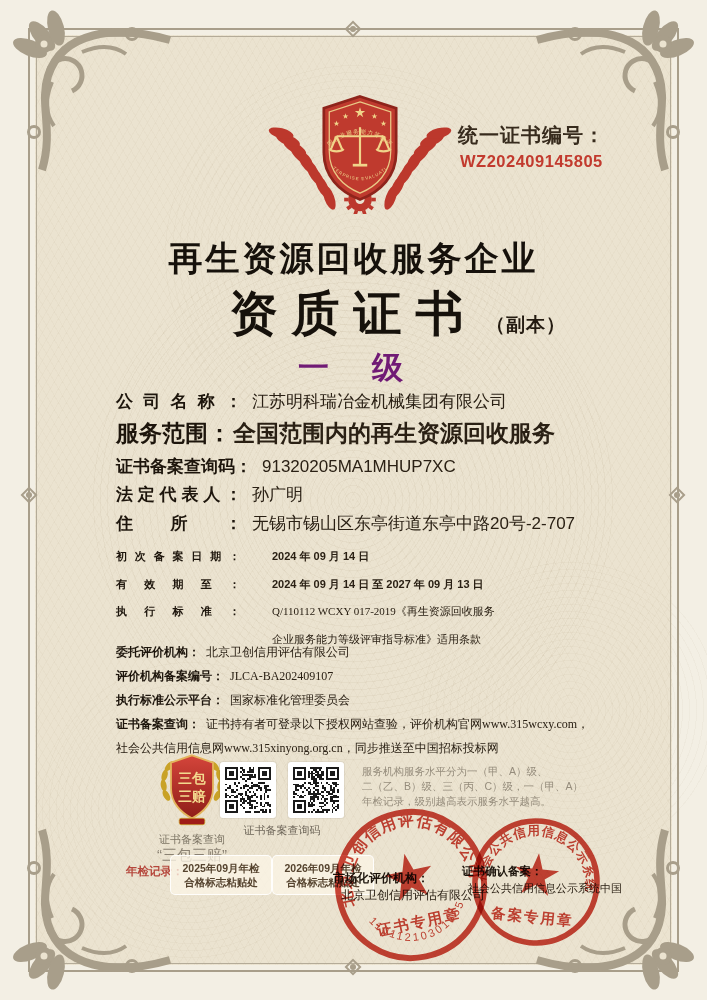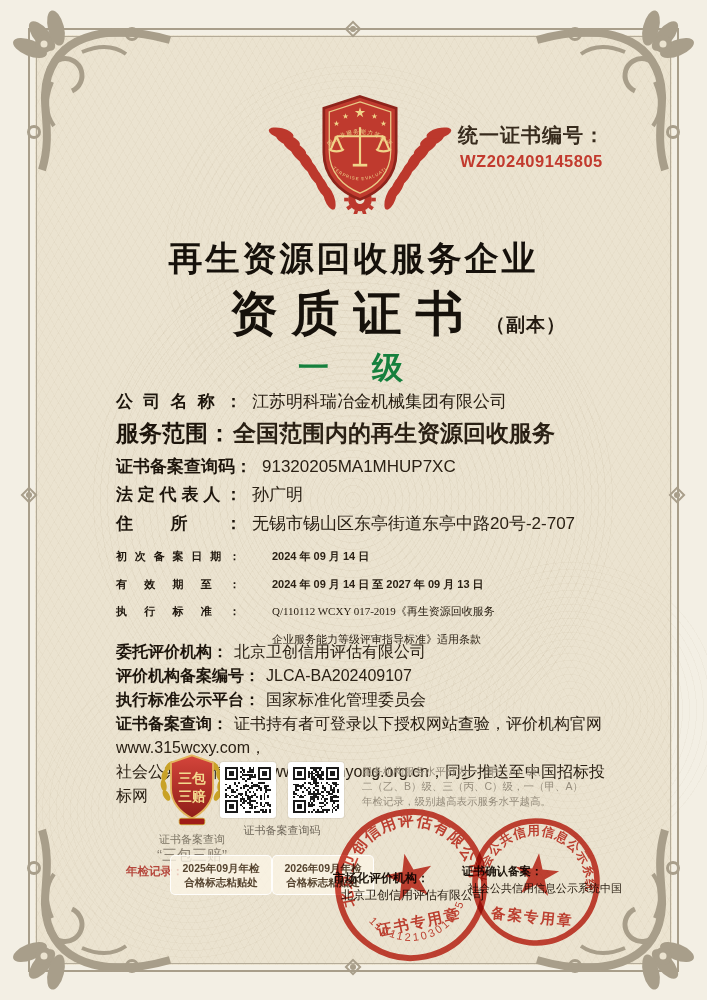--- a/index.html
+++ b/index.html
@@ -28,40 +28,40 @@
   .wm{position:absolute;border-radius:50%;opacity:.45;pointer-events:none;
       background:repeating-radial-gradient(circle, rgba(150,130,95,.16) 0 1px, transparent 1px 7px);}
   
   .certno-label{position:absolute;left:458px;top:122px;font-size:20px;font-weight:900;color:#372b1d;letter-spacing:1px;z-index:2;}
   .certno-value{position:absolute;left:460px;top:152px;font-size:16.5px;font-weight:600;color:#c23a2e;letter-spacing:.5px;z-index:2;}
   .emblem{position:absolute;left:268px;top:82px;z-index:2;}
   
   .t1{position:absolute;left:0;top:236px;width:707px;text-align:center;font-size:34px;font-weight:900;letter-spacing:3px;color:#16110b;z-index:2;}
   .t2{position:absolute;left:0;top:282px;width:707px;text-align:center;font-size:48px;font-weight:900;letter-spacing:14px;color:#16110b;z-index:2;}
   .t2copy{position:absolute;left:486px;top:312px;font-size:19px;font-weight:700;color:#241b11;letter-spacing:1px;z-index:2;}
-  .grade{position:absolute;left:0;top:347px;width:707px;text-align:center;font-size:31px;font-weight:800;letter-spacing:6px;color:#15803d;z-index:2;}
+  .grade{position:absolute;left:0;top:347px;width:707px;text-align:center;font-size:31px;font-weight:800;letter-spacing:6px;color:#701a75;z-index:2;}
   
   .block{position:absolute;left:116px;width:492px;z-index:2;}
   .row{display:flex;align-items:baseline;}
   .jlbl{display:inline-block;text-align:justify;text-align-last:justify;font-weight:800;color:#1d150c;flex:none;}
   .val{white-space:pre-line;color:#2a2014;}
   #info-block{top:388px;}
   .scope-row{font-size:23px;line-height:33px;margin-bottom:3px;}
   .scope-row .jlbl{font-weight:900;min-width:0;margin-right:2px;}
   .scope-row .val{font-weight:600;}
   .info-row{font-size:17px;line-height:28.5px;}
   .info-row .jlbl{min-width:126px;margin-right:10px;}
   .info-row .val{font-weight:500;}
   #dates-block{top:543px;}
   .date-row{font-size:11px;line-height:27.5px;gap:24px;}
   .date-row .jlbl{min-width:124px;margin-right:8px;}
   .date-row .val{font-weight:700;}
   .date-row.std .val{font-weight:500;font-family:Liberation Serif, serif;}
   #agency-block{top:640px;}
-  .agy-row{font-size:16px;line-height:24px;}
+  .agy-row{font-size:12px;line-height:24px;font-family:Liberation Serif, serif;}
   .agy-row .jlbl{margin-right:6px;text-align-last:auto;}
   .agy-row .val{font-weight:500;}
   .agy-row.inline{display:block;}
   .agy-row.inline .jlbl{display:inline;}
   .agy-row.inline .val{display:inline;}
   
   .badge{position:absolute;left:152px;top:748px;z-index:2;}
   .badge-cap1{position:absolute;left:132px;top:832px;width:120px;text-align:center;font-size:11px;color:#7c7464;z-index:2;}
   .badge-cap2{position:absolute;left:132px;top:846px;width:120px;text-align:center;font-size:15px;color:#8a8172;z-index:2;}
   .qrbox{position:absolute;width:56px;height:56px;background:#fff;border-radius:3px;display:flex;align-items:center;justify-content:center;z-index:2;box-shadow:0 0 0 1px rgba(0,0,0,.05);}

